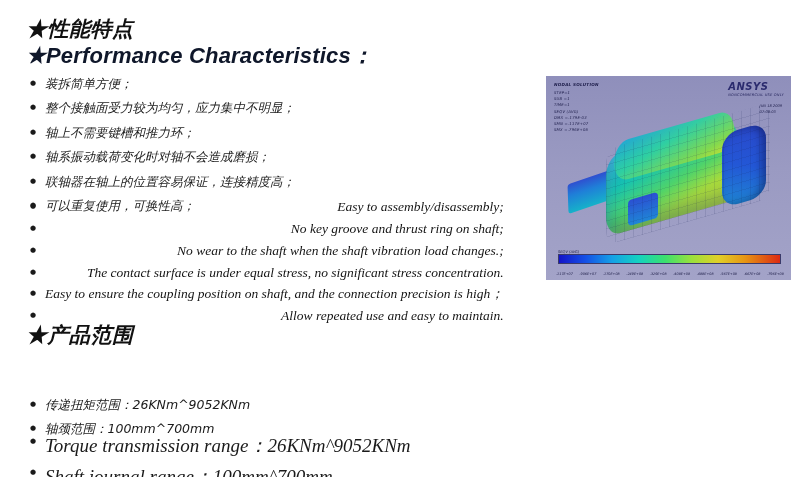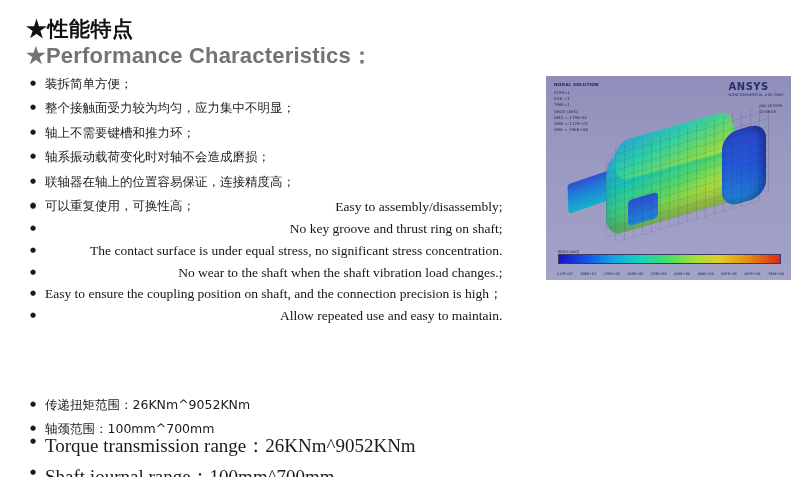--- a/index.html
+++ b/index.html
@@ -11,38 +11,39 @@
     height: 477px;
     background: #ffffff;
     font-family: "Liberation Sans", sans-serif;
     color: #1a1a1a;
     overflow: hidden;
   }
   .page {
     position: relative;
     width: 811px;
     height: 344px;
+    font-style: italic;
   }
 
   
   .heading-block {
     padding-left: 26px;
   }
   .heading-cn {
     font-size: 21px;
     font-weight: bold;
     color: #111;
     line-height: 1.25;
     letter-spacing: 0.5px;
     white-space: nowrap;
   }
   .heading-en {
     font-size: 22px;
     font-weight: bold;
-    color: #737373;
+    color: #0f172a;
     line-height: 1.3;
     letter-spacing: 0.2px;
     white-space: nowrap;
   }
 
   
   .sec1-title {
     position: absolute;
     left: 0;
     top: 16px;
@@ -298,22 +299,22 @@
     <li>整个接触面受力较为均匀，应力集中不明显；</li>
     <li>轴上不需要键槽和推力环；</li>
     <li>轴系振动载荷变化时对轴不会造成磨损；</li>
     <li>联轴器在轴上的位置容易保证，连接精度高；</li>
     <li>可以重复使用，可换性高；</li>
   </ul>
 
   <ul class="bullet-list en-list">
     <li>Easy to assembly/disassembly;</li>
     <li>No key groove and thrust ring on shaft;</li>
+    <li>No wear to the shaft when the shaft vibration load changes.;</li>
     <li>The contact surface is under equal stress, no significant stress concentration.</li>
-    <li>No wear to the shaft when the shaft vibration load changes.;</li>
     <li>Easy to ensure the coupling position on shaft, and the connection precision is high；</li>
     <li>Allow repeated use and easy to maintain.</li>
   </ul>
 
   <div class="fea">
     <div class="hdr">
       <div class="t">NODAL SOLUTION</div>
       <div>STEP=1</div>
       <div>SUB =1</div>
       <div>TIME=1</div>
@@ -350,20 +351,21 @@
       <span>.329E+08</span>
       <span>.408E+08</span>
       <span>.488E+08</span>
       <span>.567E+08</span>
       <span>.647E+08</span>
       <span>.796E+08</span>
     </div>
   </div>
 
   <div class="heading-block sec2-title">
+    <div class="heading-cn">★产品范围</div>
   </div>
 
   <ul class="bullet-list sec2-cn">
     <li>传递扭矩范围：26KNm^9052KNm</li>
     <li>轴颈范围：100mm^700mm</li>
   </ul>
 
   <ul class="bullet-list sec2-en">
     <li>Torque transmission range：26KNm^9052KNm</li>
     <li>Shaft journal range：100mm^700mm</li>

